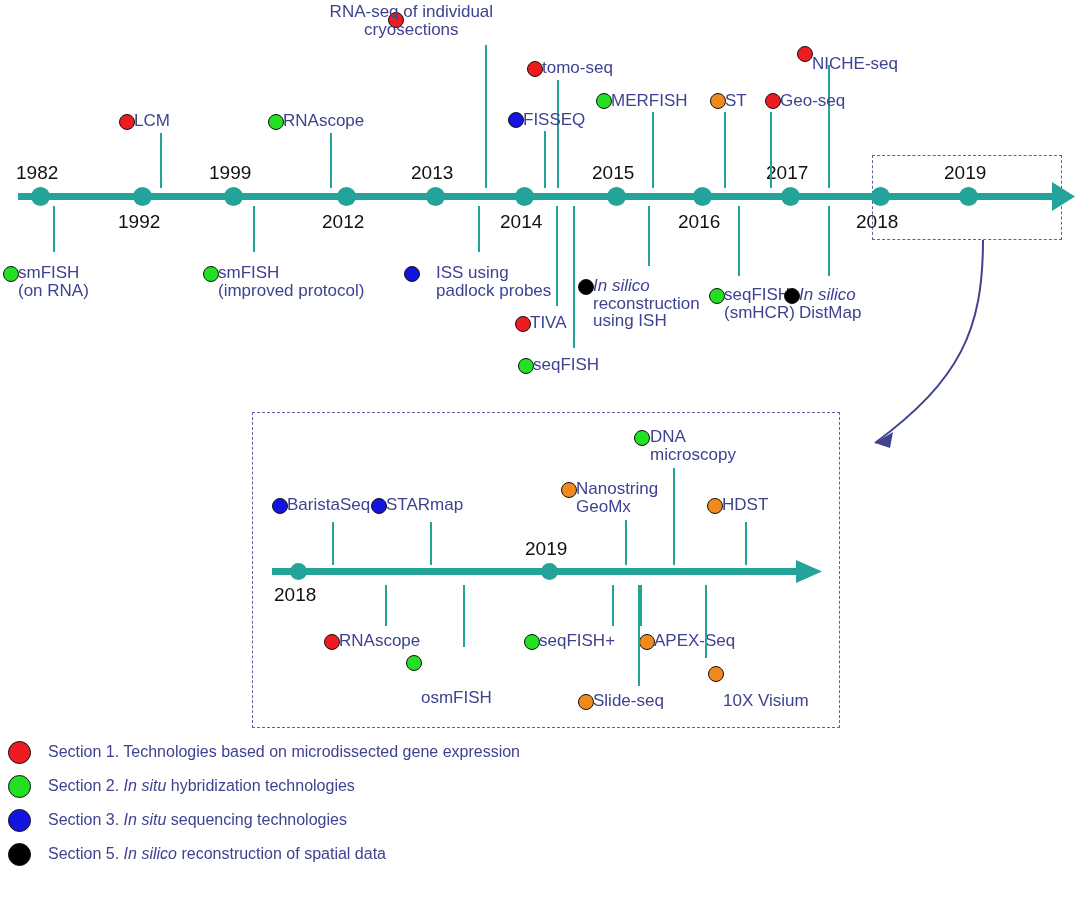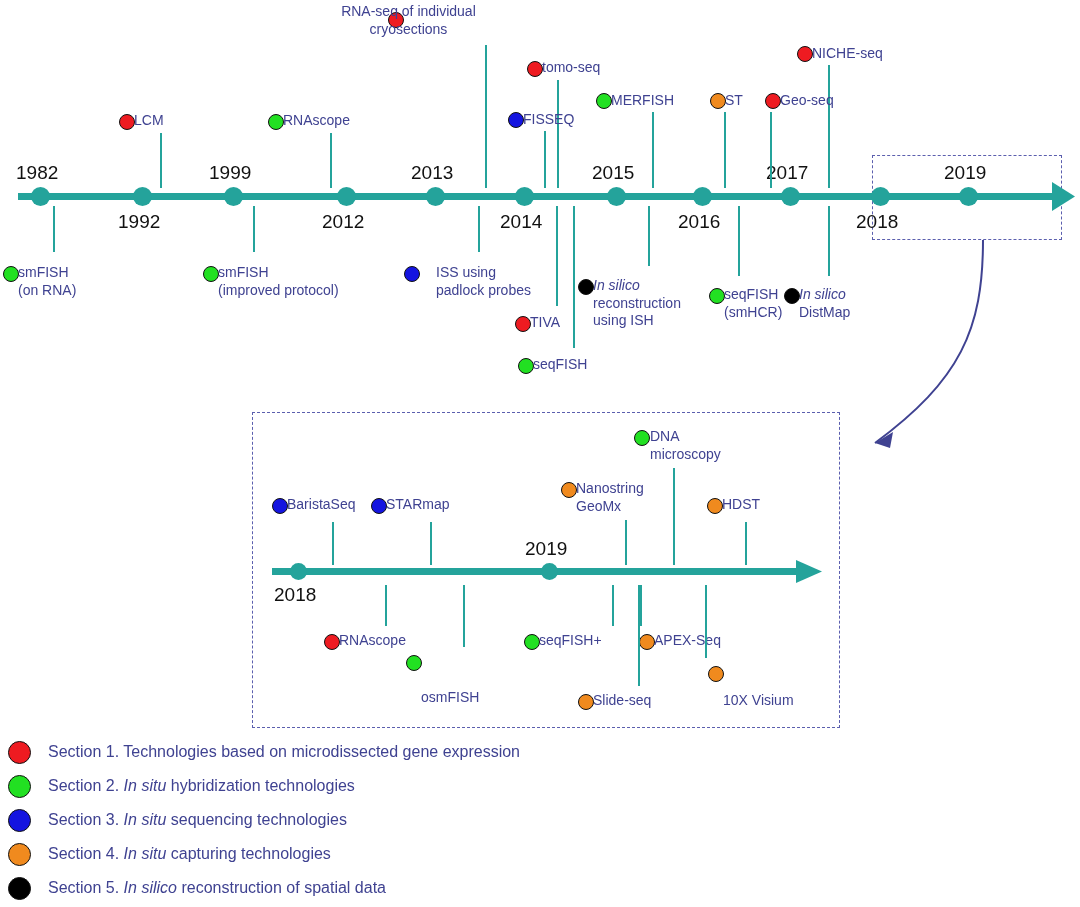--- a/index.html
+++ b/index.html
@@ -38,21 +38,21 @@
     background: #24a39b;
   }
   .axis-line {
     position: absolute;
     height: 7px;
     background: #24a39b;
   }
   .label {
     position: absolute;
     color: #3f4291;
-    font-size: 14px;
+    font-size: 17px;
     line-height: 17.5px;
     white-space: nowrap;
     font-family: "Liberation Sans", sans-serif;
   }
   .label.center { text-align: center; }
   .year {
     position: absolute;
     color: #111111;
     font-size: 19px;
     line-height: 20px;
@@ -158,21 +158,21 @@
           <div>RNA-seq of individual</div>
           <div>cryosections</div>
         </div>
         <div class="stem" style="left: 557px; top: 80px; height: 108px;"></div>
         <div class="dot" style="left: 527px; top: 61px; width: 16px; height: 16px; background: rgb(238, 27, 33);"></div>
         <div class="label" style="left: 542px; top: 59px;">
           <div>tomo-seq</div>
         </div>
         <div class="stem" style="left: 828px; top: 65px; height: 123px;"></div>
         <div class="dot" style="left: 797px; top: 46px; width: 16px; height: 16px; background: rgb(238, 27, 33);"></div>
-        <div class="label" style="left: 812px; top: 45px;">
+        <div class="label" style="left: 812px; top: 55px;">
           <div>NICHE-seq</div>
         </div>
         <div class="stem" style="left: 160px; top: 133px; height: 55px;"></div>
         <div class="dot" style="left: 119px; top: 114px; width: 16px; height: 16px; background: rgb(238, 27, 33);"></div>
         <div class="label" style="left: 134px; top: 112px;">
           <div>LCM</div>
         </div>
         <div class="stem" style="left: 330px; top: 133px; height: 55px;"></div>
         <div class="dot" style="left: 268px; top: 114px; width: 16px; height: 16px; background: rgb(34, 224, 34);"></div>
         <div class="label" style="left: 283px; top: 112px;">
@@ -333,22 +333,18 @@
       </div>
       <div class="legend-row">
         <span class="legend-swatch" style="background: rgb(34, 224, 34);"></span>
         <span class="legend-text">Section 2. <span class="ital">In situ</span> hybridization technologies</span>
       </div>
       <div class="legend-row">
         <span class="legend-swatch" style="background: rgb(20, 20, 224);"></span>
         <span class="legend-text">Section 3. <span class="ital">In situ</span> sequencing technologies</span>
       </div>
       <div class="legend-row">
-        <span class="legend-swatch" style="background: rgb(240, 138, 30);"></span>
-        <span class="legend-text">Section 4. <span class="ital">In situ</span> capturing technologies</span>
-      </div>
-      <div class="legend-row">
         <span class="legend-swatch" style="background: rgb(0, 0, 0);"></span>
         <span class="legend-text">Section 5. <span class="ital">In silico</span> reconstruction of spatial data</span>
       </div>
     </div>
 
 </div>
 
 </body></html>

